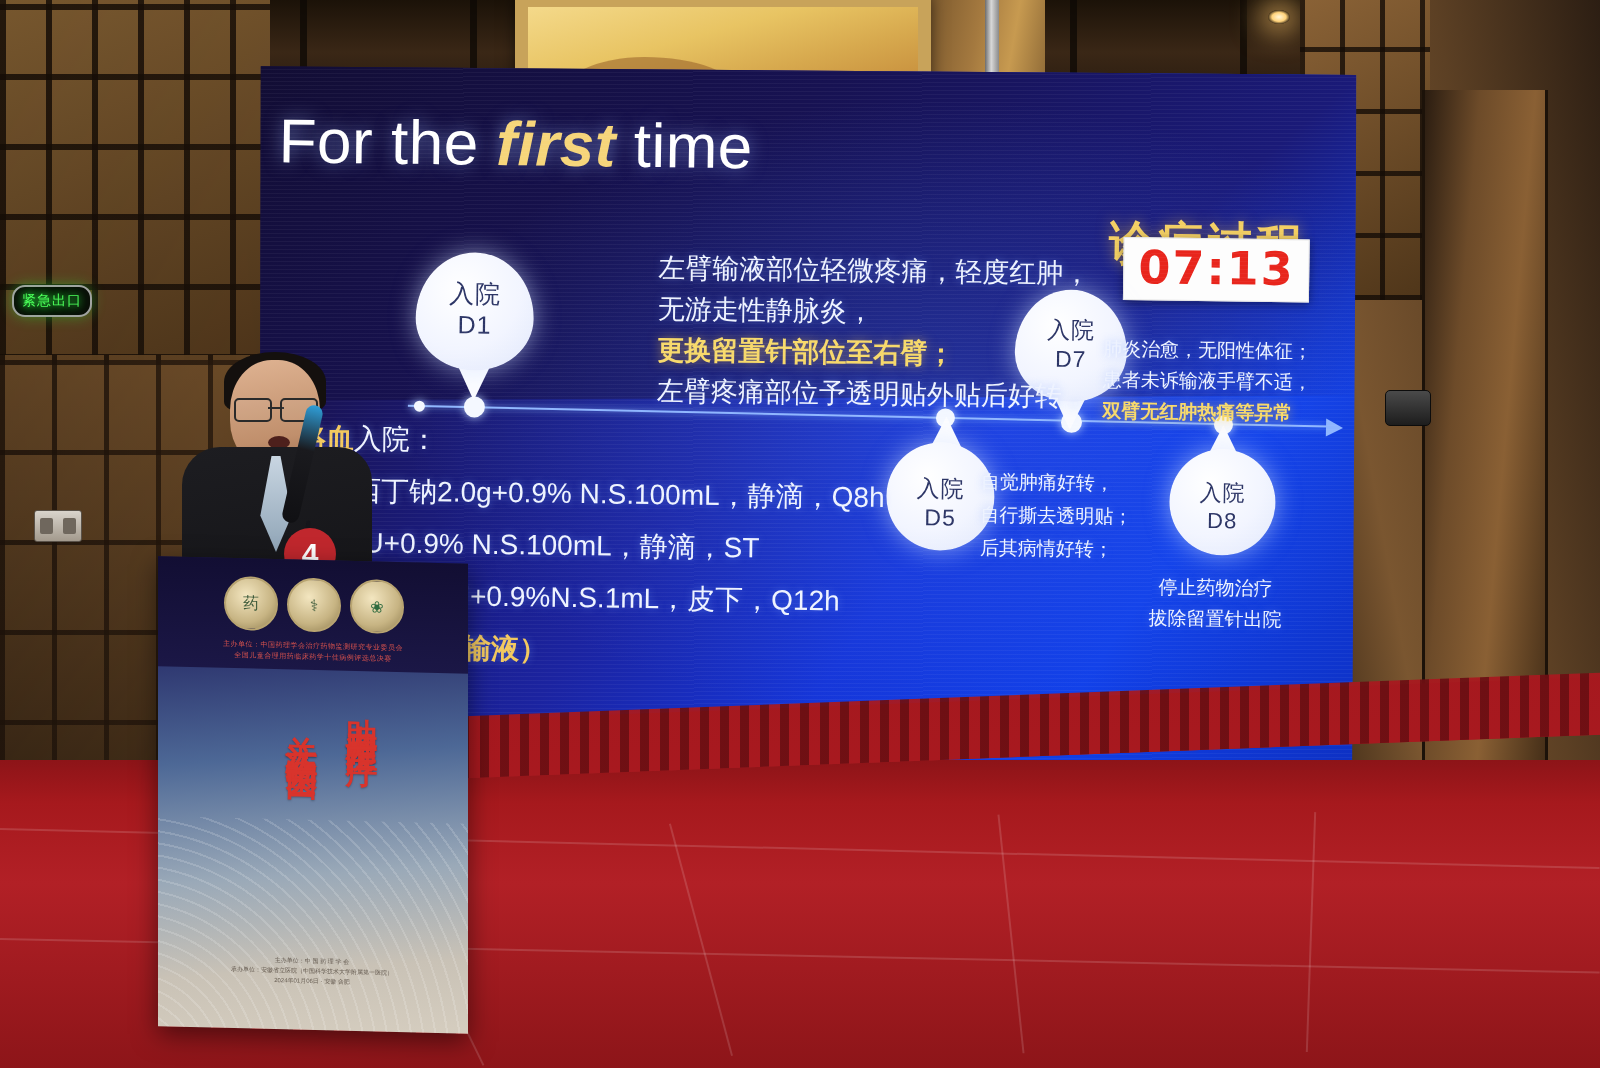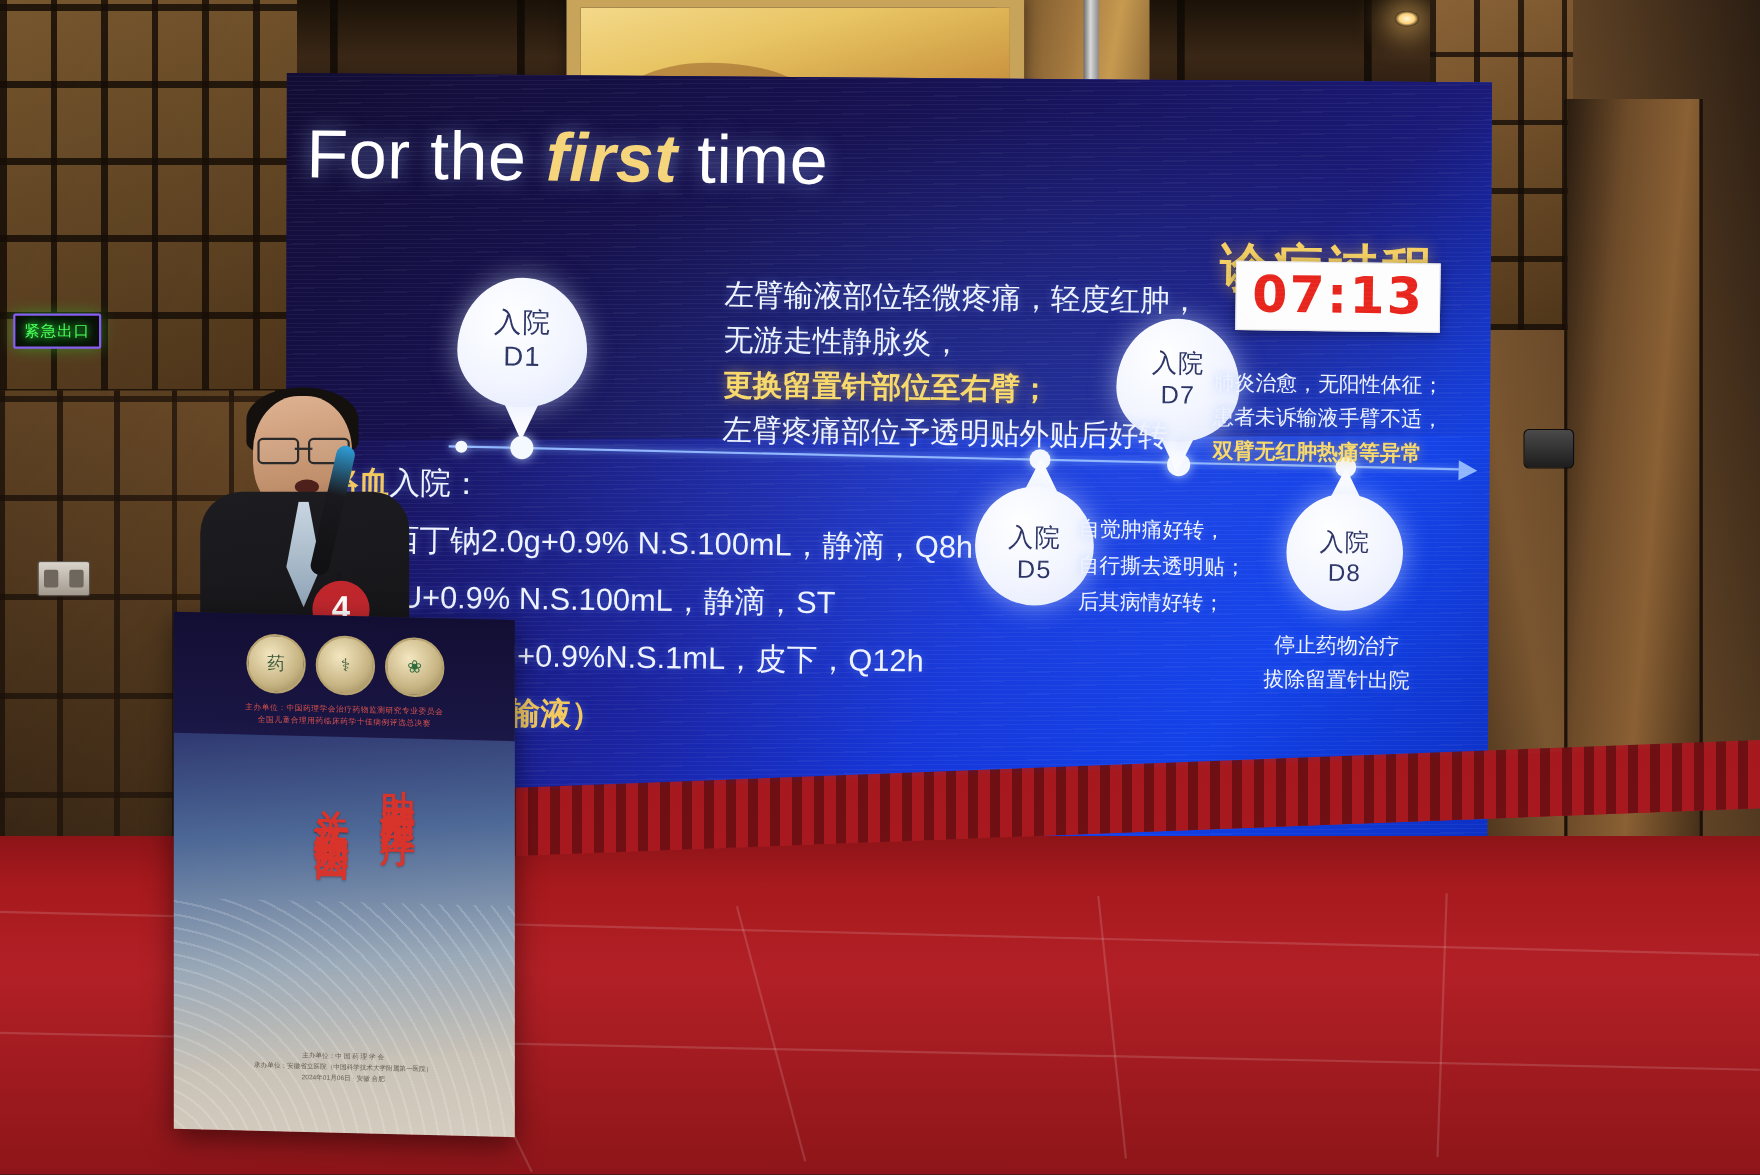--- a/index.html
+++ b/index.html
@@ -79,21 +79,21 @@
     background:linear-gradient(180deg,#4a4a4a,#1d1d1d);border:1px solid #0c0c0c;
   }
   .sw-plate{
     position:absolute;left:34px;top:510px;width:46px;height:30px;border-radius:3px;
     background:linear-gradient(180deg,#d9d4cc,#a39a8d);border:1px solid #5a5249;
   }
   .sw-plate i{position:absolute;top:7px;width:13px;height:16px;background:#6f675d;border-radius:2px;}
 
   
   .exit-sign{
-    position:absolute;background:#0a0d08;border:2px solid #8b5cf6;border-radius:2px;
+    position:absolute;background:#0a0d08;border:2px solid #a3a3a3;border-radius:13px;
     display:flex;align-items:center;justify-content:center;
     color:#4cff5a;font-size:14px;letter-spacing:1px;
     text-shadow:0 0 7px #31ff48,0 0 16px #1aff33;
     box-shadow:0 0 14px rgba(45,255,70,.35);
   }
   .exit-top{left:12px;top:285px;width:76px;height:28px;}
   .exit-bot{left:18px;top:782px;width:72px;height:24px;font-size:12px;}
   .exit-bot .arrow{color:#4cff5a;margin-right:3px;}
 
   

